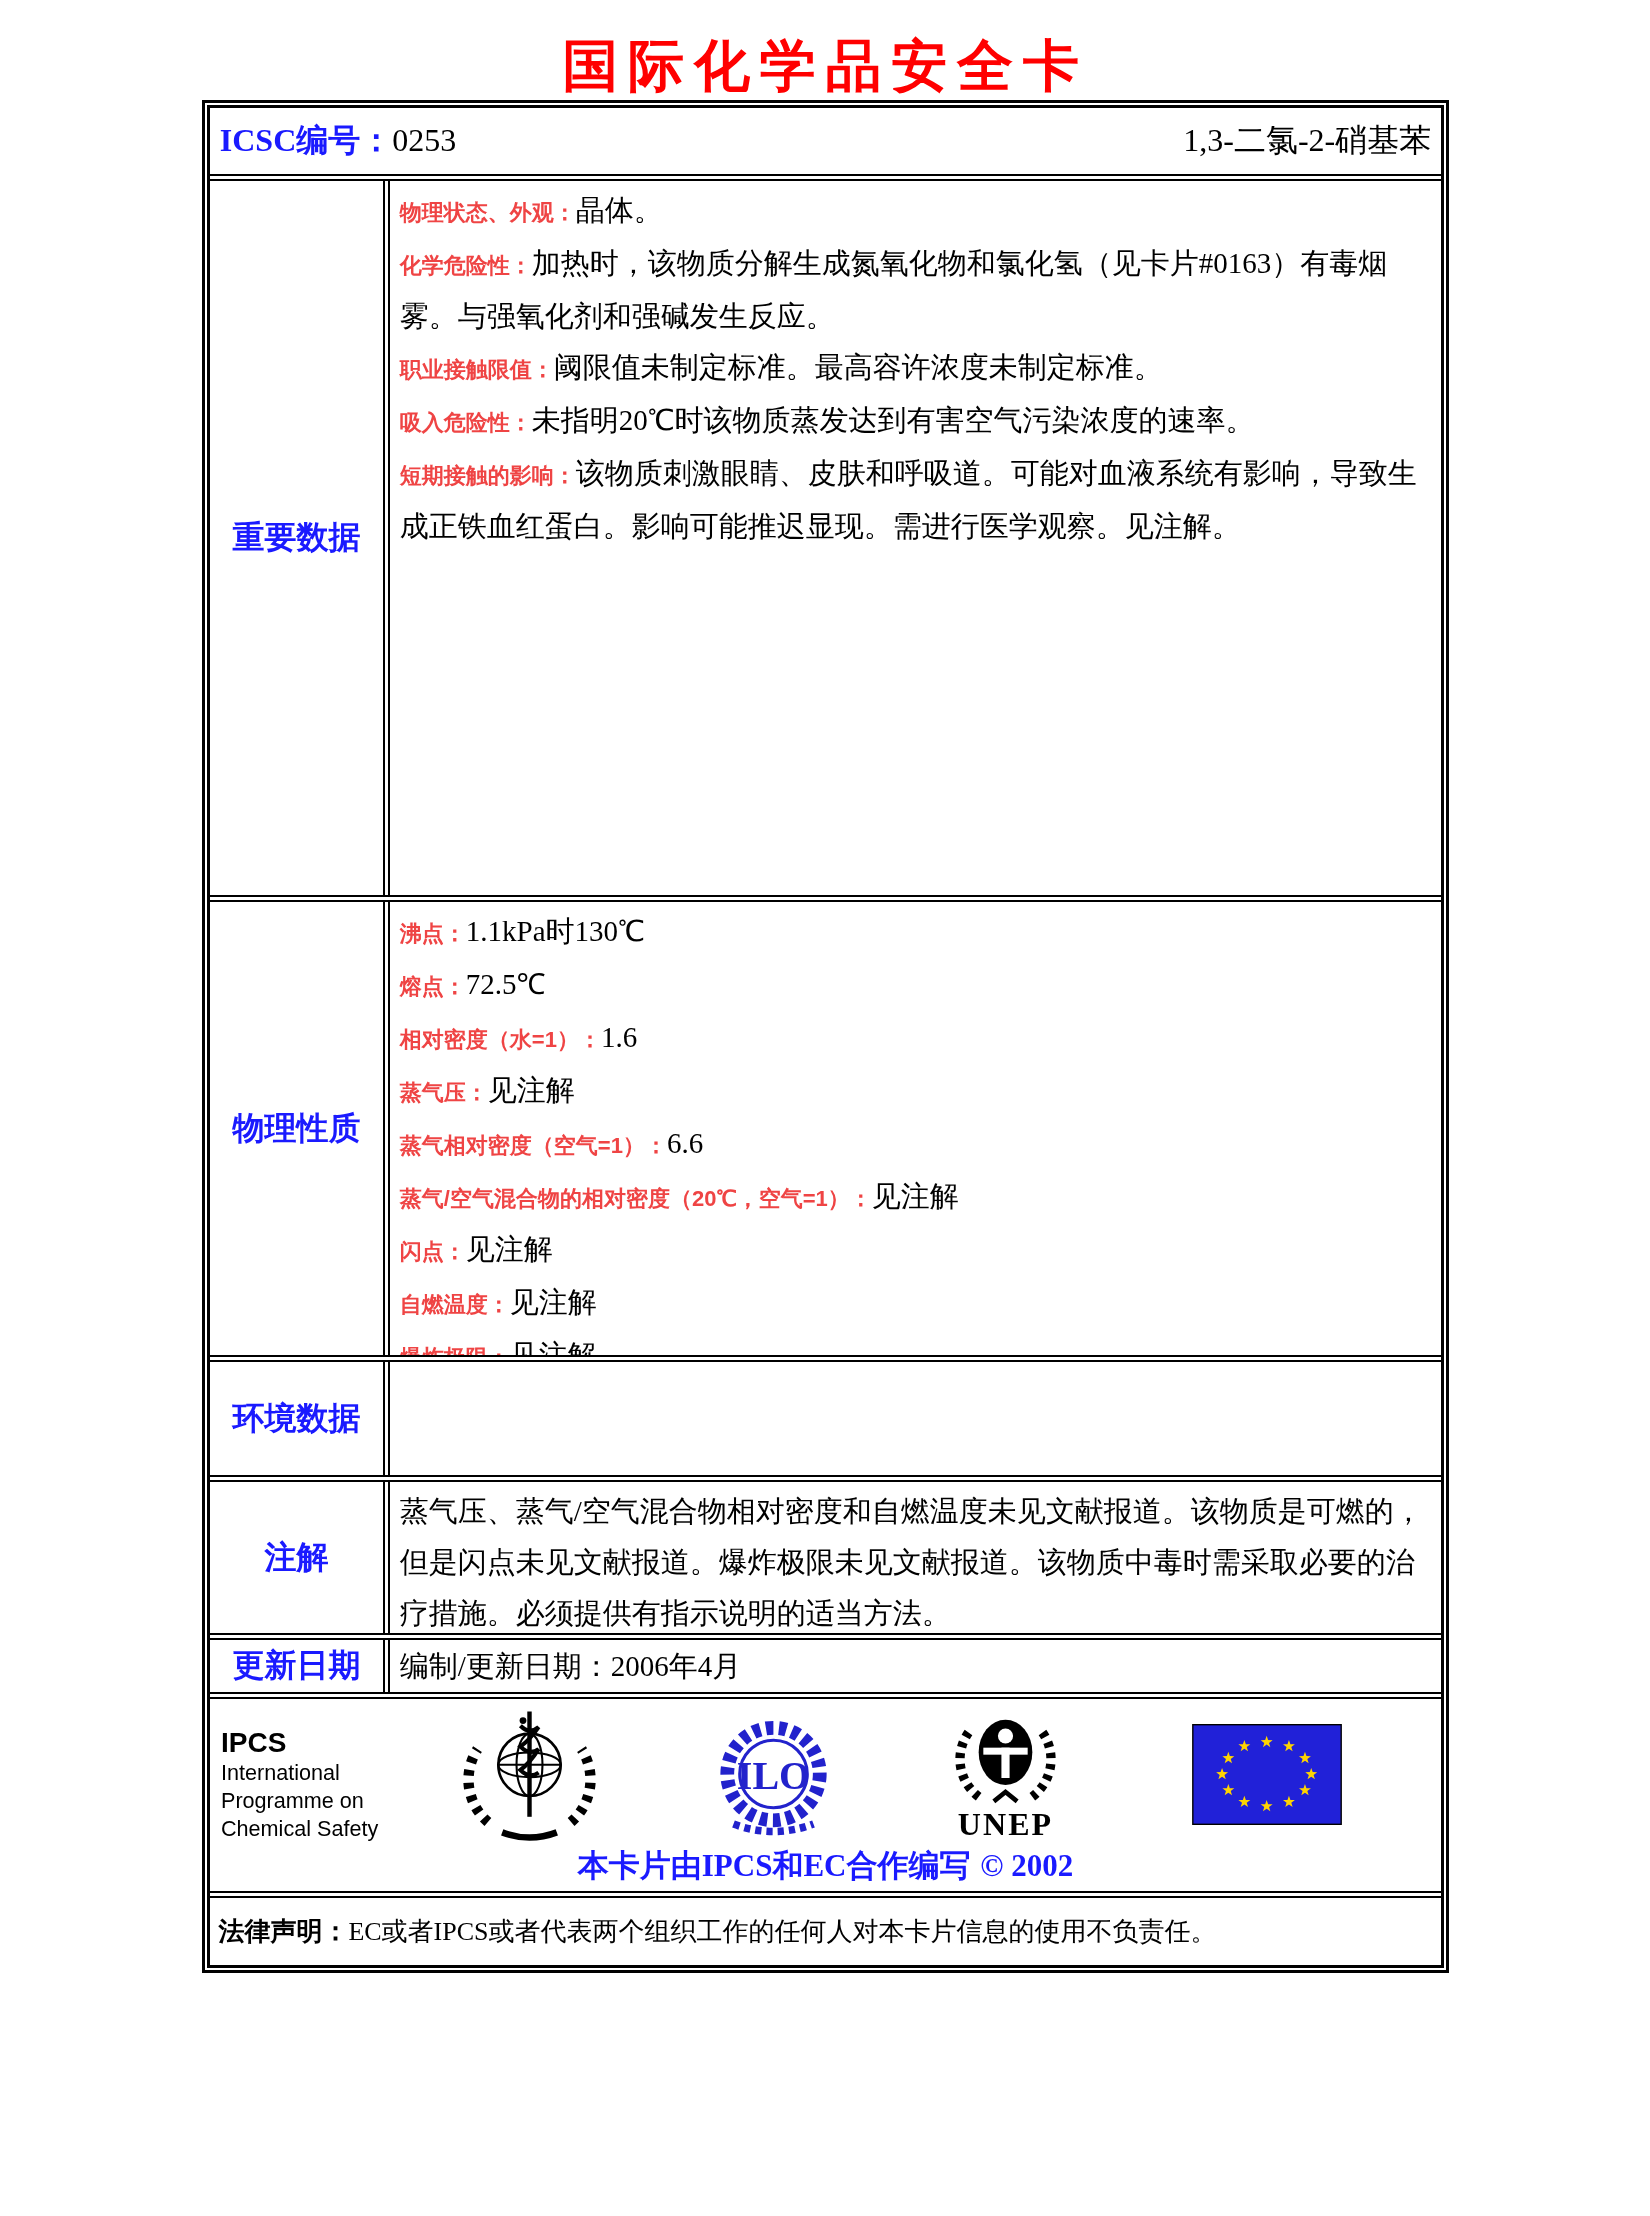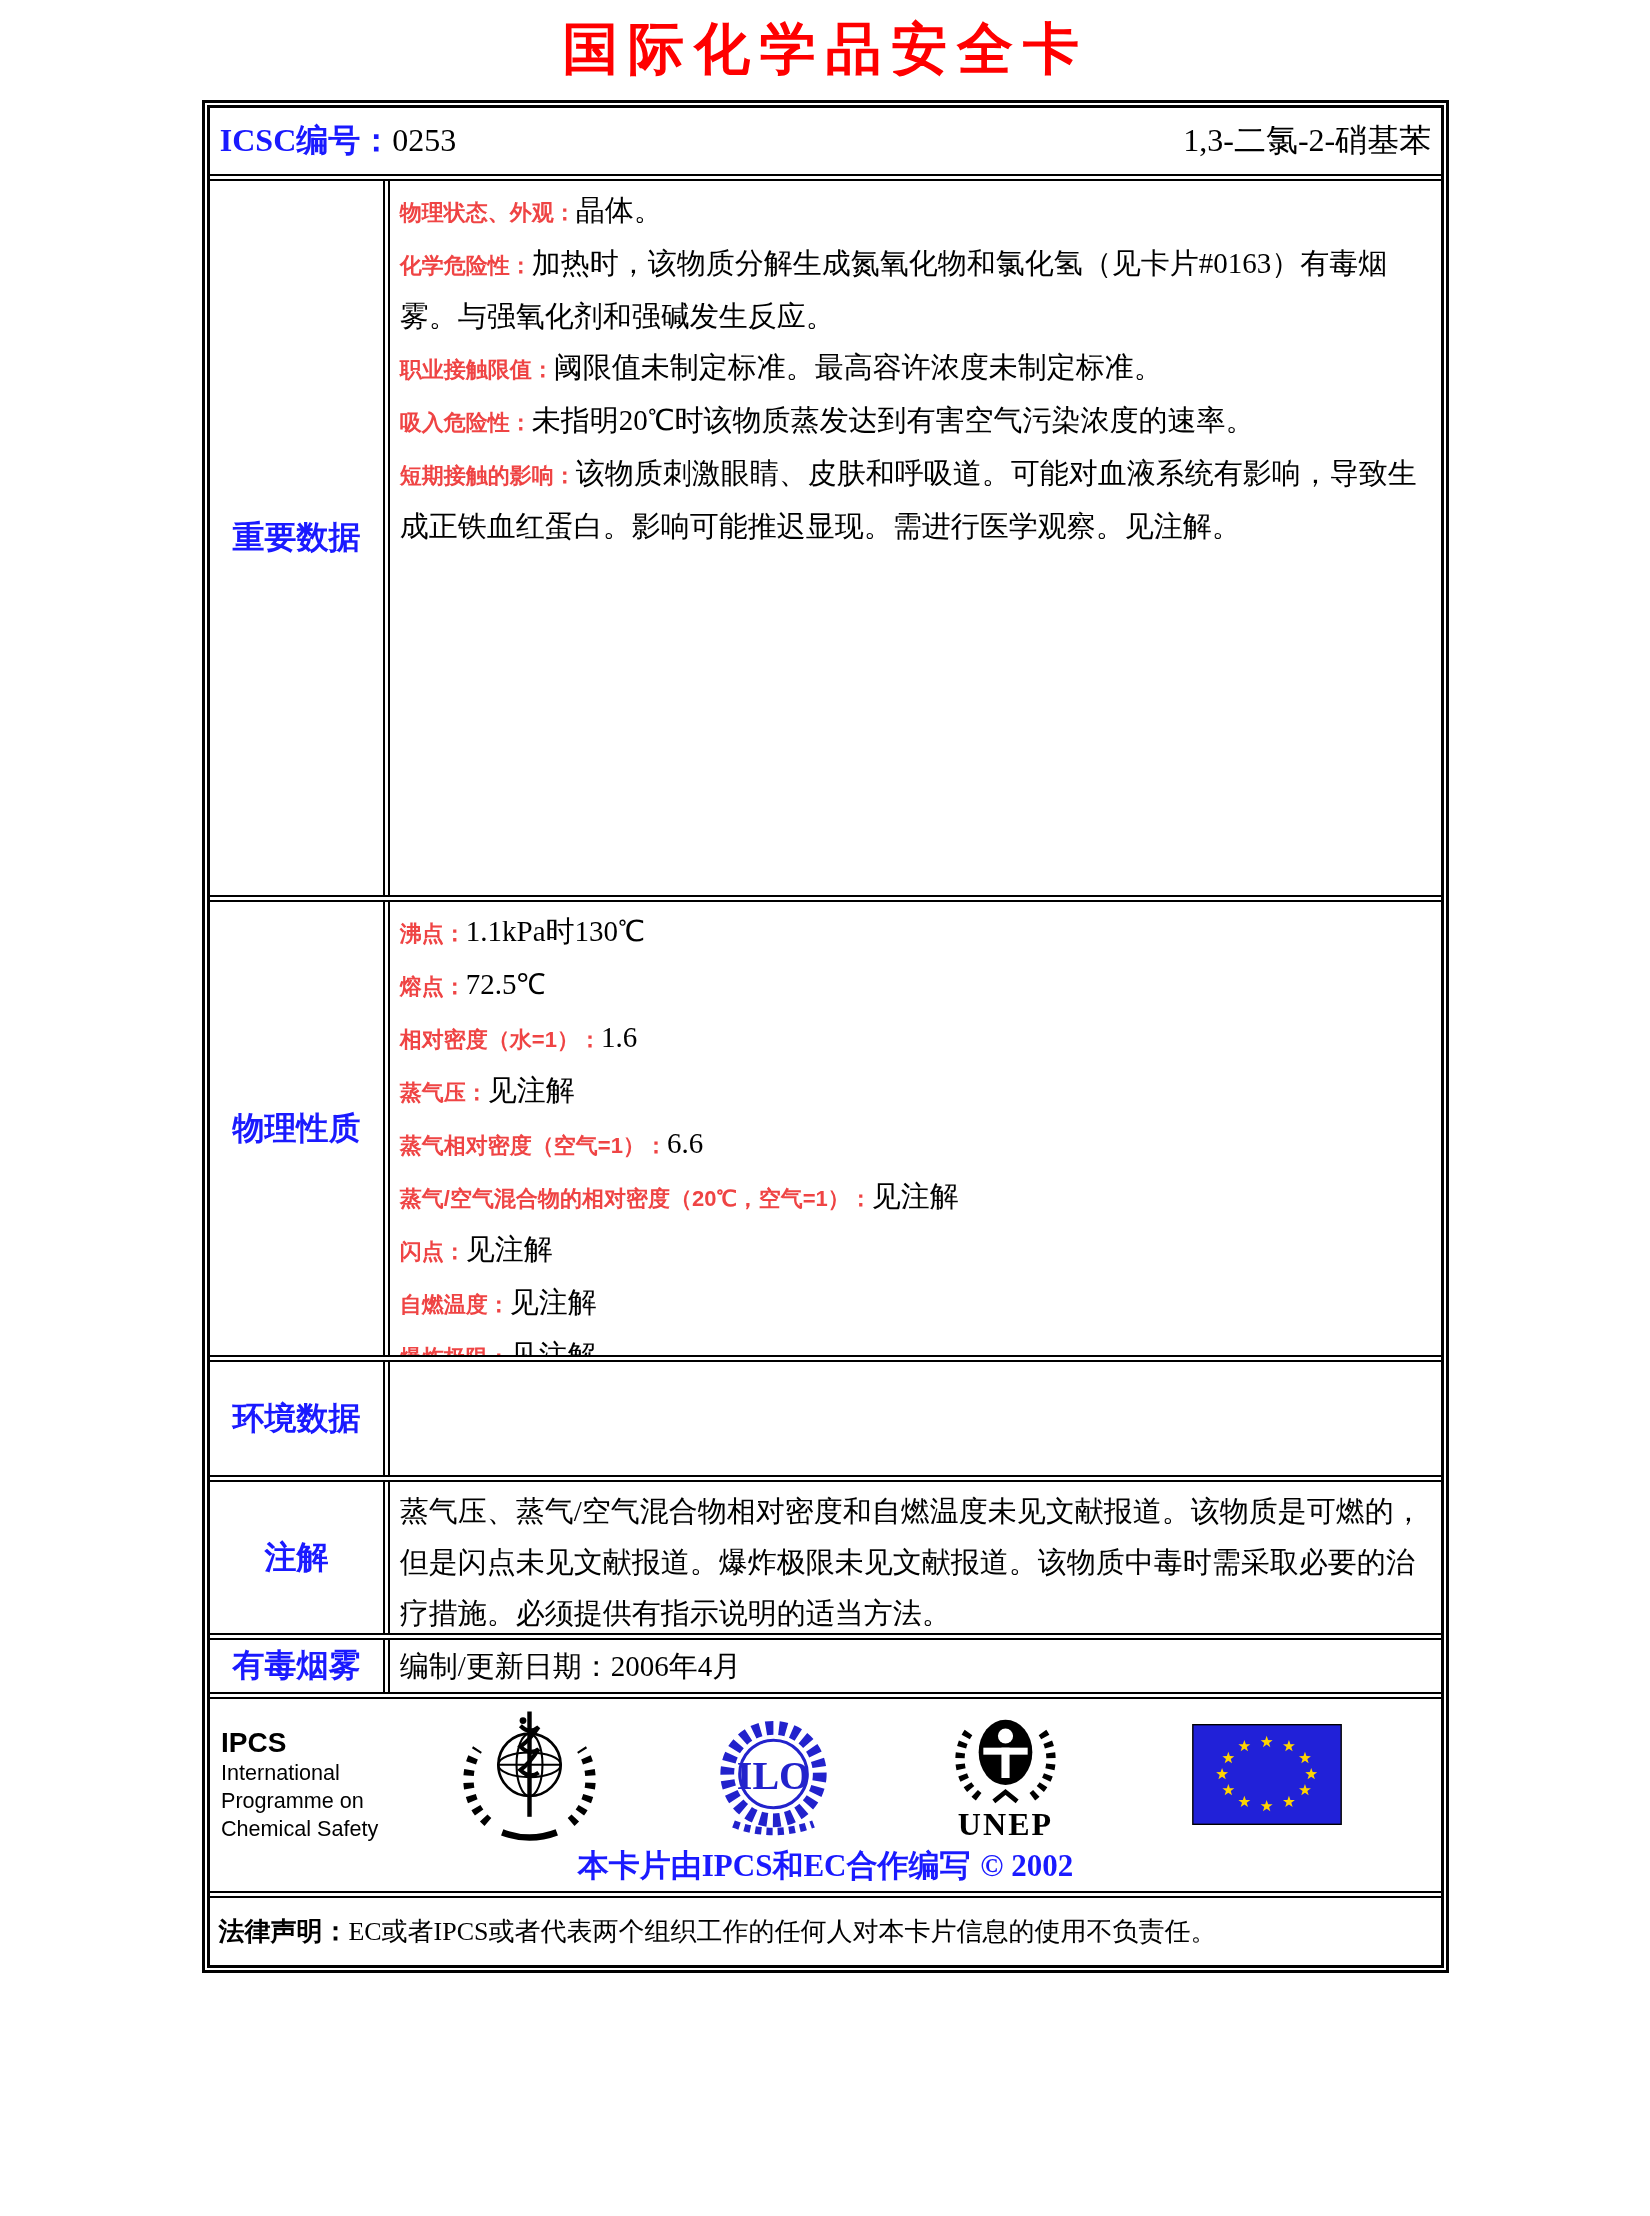--- a/index.html
+++ b/index.html
@@ -4,21 +4,21 @@
 <style>
   * { margin:0; padding:0; box-sizing:border-box; }
   html,body { background:#ffffff; }
   body {
     width:1651px; height:2216px;
     font-family:"Liberation Serif", serif;
     color:#000;
     position:relative;
   }
   .page-title {
-    padding-top:12px;
+    padding-top:29px;
     height:100px;
     text-align:center;
     color:#ff0000;
     font-size:56px;
     font-weight:bold;
     letter-spacing:9.8px;
     font-family:"Liberation Serif", serif;
   }
   .card {
     width:1247px;
@@ -138,21 +138,21 @@
     <div class="label-cell">环境数据</div>
     <div class="content-cell"></div>
   </div>
 
   <div class="row row-notes">
     <div class="label-cell">注解</div>
     <div class="content-cell">蒸气压、蒸气/空气混合物相对密度和自燃温度未见文献报道。该物质是可燃的，但是闪点未见文献报道。爆炸极限未见文献报道。该物质中毒时需采取必要的治疗措施。必须提供有指示说明的适当方法。</div>
   </div>
 
   <div class="row row-add">
-    <div class="label-cell">有毒烟雾</div>
+    <div class="label-cell">更新日期</div>
     <div class="content-cell">
       <span>编制/更新日期：</span>
         <span>2006年4月</span>
     </div>
   </div>
 
   <div class="row row-logos">
     <div class="ipcs-block">
       <div class="ipcs-title">IPCS</div>
       <div class="ipcs-line">International</div>

